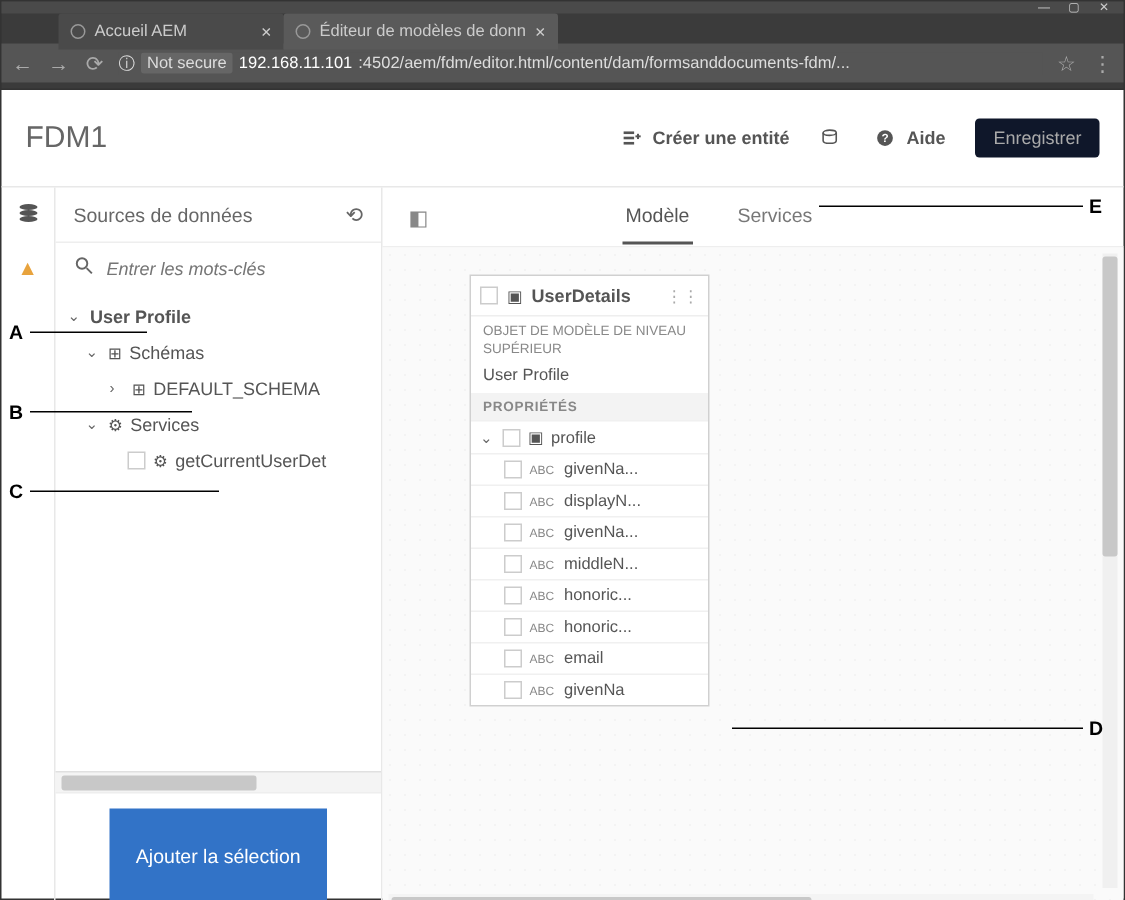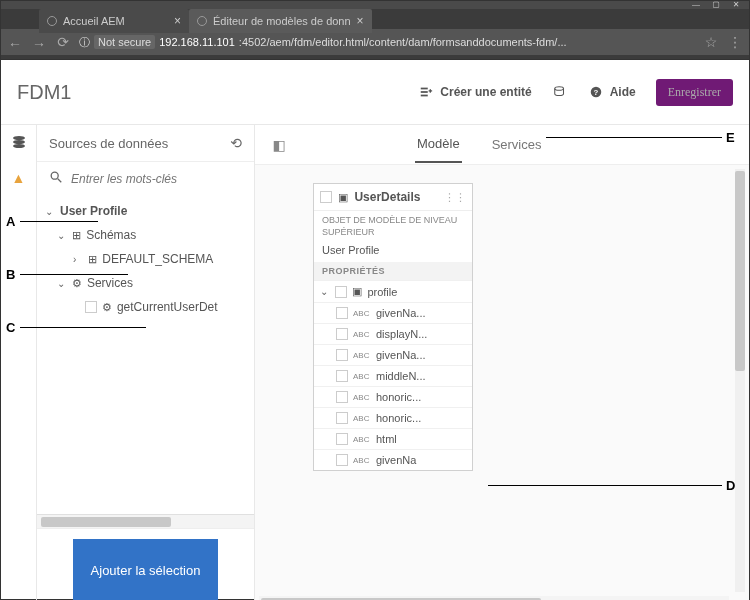--- a/index.html
+++ b/index.html
@@ -14,21 +14,21 @@
 .tab-close { font-size: 12px; margin-left: auto; }
 .addr-row { background: #555; height: 26px; display: flex; align-items: center; padding: 0 6px; gap: 8px; color: #ccc; font-size: 11px; }
 .nav-icon { color: #aaa; font-size: 14px; width: 16px; text-align: center; }
 .addr-bar { flex: 1; display: flex; align-items: center; gap: 4px; background: #555; color: #ddd; font-size: 11px; overflow: hidden; white-space: nowrap; }
 .insecure { background: #666; padding: 1px 4px; border-radius: 2px; }
 .app-frame { border: 1px solid #333; border-top: none; height: calc(600px - 60px); background: #fff; position: relative; }
 .app-toolbar { height: 65px; display: flex; align-items: center; padding: 0 16px; gap: 20px; border-bottom: 1px solid #e8e8e8; }
 .app-title { font-size: 20px; color: #666; font-weight: 300; margin-right: auto; }
 .tb-action { display: flex; align-items: center; gap: 6px; font-size: 12px; color: #555; font-weight: bold; cursor: pointer; }
 .tb-icon { width: 16px; height: 16px; display: inline-flex; align-items: center; justify-content: center; }
-.save-btn { background: #701a75; color: #aaa; padding: 6px 12px; font-size: 12px; border-radius: 3px; font-family: Liberation Serif, serif; }
+.save-btn { background: #0f172a; color: #aaa; padding: 6px 12px; font-size: 12px; border-radius: 3px; }
 .app-body { display: flex; height: calc(100% - 52px); }
 .left-rail { width: 36px; border-right: 1px solid #e8e8e8; display: flex; flex-direction: column; align-items: center; padding-top: 10px; gap: 18px; }
 .rail-icon { font-size: 14px; color: #555; }
 .warning-icon { color: #e8a33d; }
 .sidebar { width: 218px; border-right: 1px solid #e8e8e8; display: flex; flex-direction: column; position: relative; }
 .sidebar-header { display: flex; align-items: center; justify-content: space-between; padding: 10px 12px; font-size: 13px; color: #666; border-bottom: 1px solid #eee; }
 .refresh-icon { font-size: 14px; color: #666; }
 .search-row { display: flex; align-items: center; padding: 8px 12px; gap: 8px; }
 .search-icon { font-size: 14px; color: #666; }
 .search-input { border: none; font-size: 12px; font-style: italic; color: #999; outline: none; width: 100%; }
@@ -41,21 +41,21 @@
 .indent-3 { padding-left: 48px; }
 .node-icon { font-size: 11px; }
 .checkbox { width: 12px; height: 12px; border: 1px solid #ccc; display: inline-block; }
 .sidebar-footer { padding: 10px; border-top: 1px solid #eee; }
 .add-sel-btn { background: #3273c7; color: #fff; font-size: 13px; font-weight: normal; padding: 24px 18px; border: none; cursor: pointer; display: block; margin: 0 auto; }
 .hscroll { height: 14px; background: #f4f4f4; border-top: 1px solid #e0e0e0; position: relative; }
 .hscroll-thumb { position: absolute; height: 10px; top: 2px; background: #c8c8c8; border-radius: 2px; }
 .main { flex: 1; display: flex; flex-direction: column; position: relative; }
 .main-tabs-row { height: 40px; display: flex; align-items: center; border-bottom: 1px solid #eee; }
 .view-toggle { width: 32px; text-align: center; color: #888; font-size: 14px; margin-left: 8px; }
-.main-tabs { display: flex; gap: 28px; margin-left: 120px; font-size: 13px; color: #777; align-items: center; }
+.main-tabs { display: flex; gap: 28px; margin-left: 120px; font-size: 13px; color: #777; }
 .main-tab { padding: 10px 2px; cursor: pointer; }
 .main-tab.active { color: #555; border-bottom: 2px solid #555; }
 .canvas { flex: 1; background: #fafafa; background-image: radial-gradient(#ddd 0.5px, transparent 0.5px); background-size: 10px 10px; position: relative; overflow: hidden; }
 .canvas-vscroll { position: absolute; right: 4px; top: 4px; bottom: 20px; width: 10px; background: #f0f0f0; }
 .vscroll-thumb { position: absolute; width: 10px; background: #c8c8c8; border-radius: 2px; }
 .canvas-hscroll { position: absolute; left: 4px; right: 20px; bottom: 4px; height: 12px; background: #f4f4f4; }
 .entity-card { position: absolute; left: 58px; top: 18px; width: 160px; background: #fff; border: 1px solid #d0d0d0; font-size: 11px; color: #555; }
 .entity-head { display: flex; align-items: center; padding: 6px; gap: 6px; border-bottom: 1px solid #eee; }
 .entity-title { font-weight: bold; font-size: 12px; }
 .entity-sub { padding: 4px 8px; font-size: 9px; color: #888; line-height: 1.3; }
@@ -250,21 +250,21 @@
                 <span>honoric...</span>
               </div>
               <div class="prop-row" style="padding-left: 22px;">
                 <span class="checkbox"></span>
                 <span class="type-badge">ABC</span>
                 <span>honoric...</span>
               </div>
               <div class="prop-row" style="padding-left: 22px;">
                 <span class="checkbox"></span>
                 <span class="type-badge">ABC</span>
-                <span>html</span>
+                <span>email</span>
               </div>
               <div class="prop-row" style="padding-left: 22px;">
                 <span class="checkbox"></span>
                 <span class="type-badge">ABC</span>
                 <span>givenNa</span>
               </div>
             </div>
         </div>
         <div class="canvas-vscroll">
           <div class="vscroll-thumb" style="top:2px;height:200px"></div>

